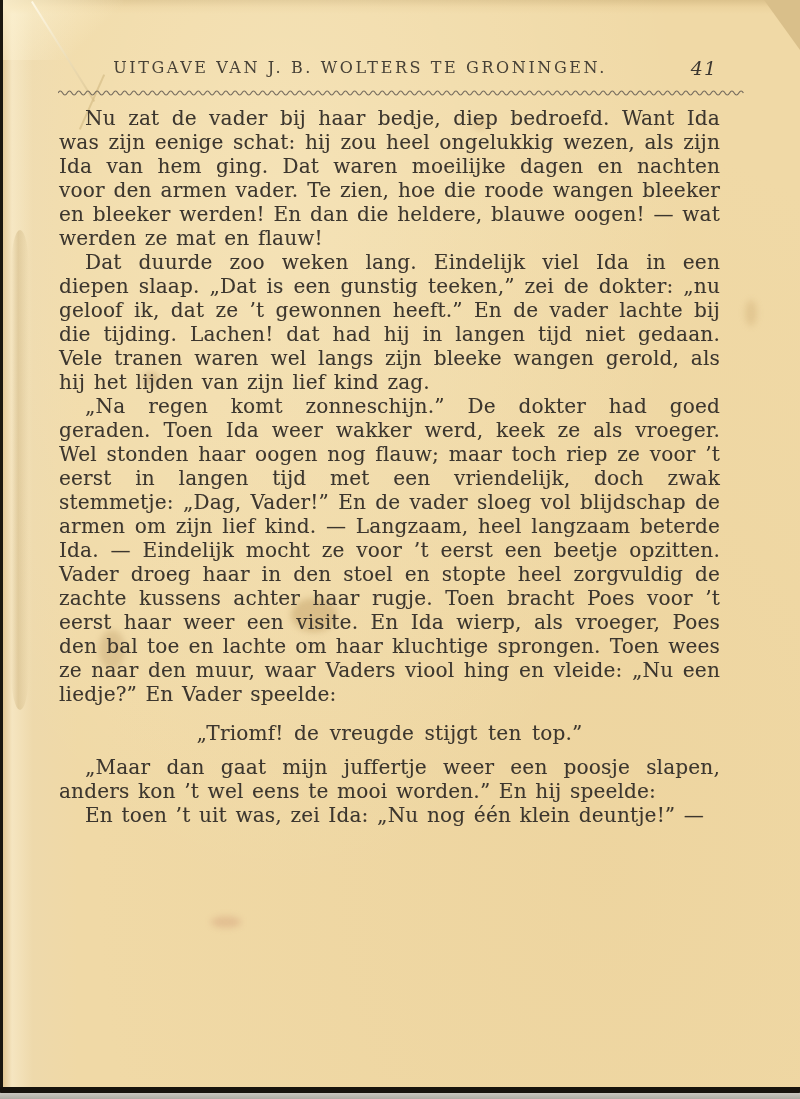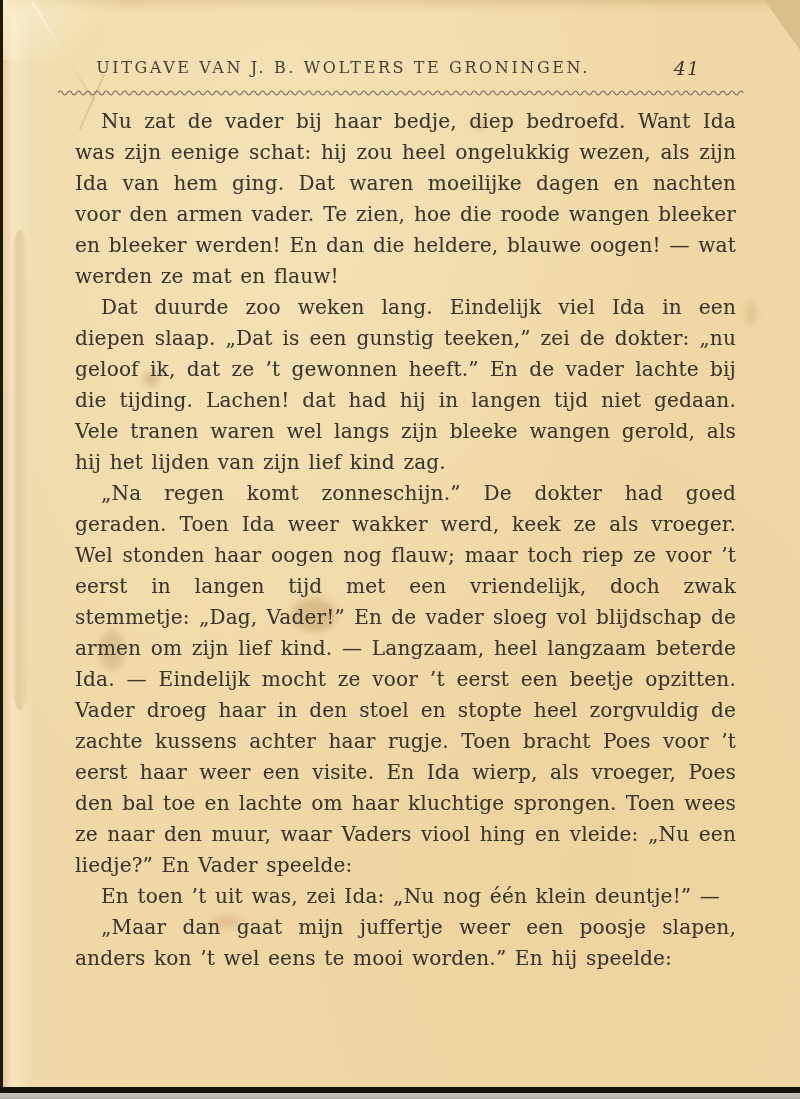--- a/index.html
+++ b/index.html
@@ -43,33 +43,33 @@
   
   .stain{position:absolute;border-radius:50%;filter:blur(3px);}
   .stain.s1{left:288px;top:598px;width:46px;height:34px;background:rgba(158,116,52,0.28);}
   .stain.s2{left:96px;top:630px;width:26px;height:40px;background:rgba(150,110,55,0.22);}
   .stain.s3{left:140px;top:372px;width:16px;height:14px;background:rgba(140,100,50,0.25);}
   .stain.s4{left:470px;top:118px;width:14px;height:12px;background:rgba(170,125,60,0.22);}
   .stain.s5{left:208px;top:916px;width:30px;height:12px;background:rgba(190,120,90,0.25);}
   .stain.s6{left:742px;top:300px;width:12px;height:26px;background:rgba(175,130,70,0.2);}
 
   
-  .header{position:absolute;left:55px;top:58px;width:660px;height:26px;color:#474136;}
+  .header{position:absolute;left:72px;top:58px;width:660px;height:26px;color:#474136;}
   .publisher{
     position:absolute;left:0;right:90px;text-align:center;
     font-size:16px;letter-spacing:2.6px;white-space:nowrap;color:#474136;
   }
   .pagenum{position:absolute;right:18px;top:-1px;font-size:19px;letter-spacing:1px;color:#3d3831;font-style:italic;}
   .rule{position:absolute;left:55px;top:86px;width:690px;height:12px;}
   .rule svg{display:block;}
 
   
   .body-text{
-    position:absolute;left:72px;top:106px;width:661px;
-    font-size:20px;line-height:31px;color:#3c362e;
+    position:absolute;left:56px;top:106px;width:661px;
+    font-size:20px;line-height:24px;color:#3c362e;
     text-align:justify;letter-spacing:0.2px;word-spacing:2px;
     text-shadow:0.3px 0.3px 0 rgba(60,54,46,0.25);
   }
   .body-text p{margin:0;text-indent:26px;}
   .verse{
     text-align:center !important;text-indent:0 !important;
     margin:15px 0 10px 0 !important;word-spacing:4px;
   }
 </style>
 </head>
@@ -96,22 +96,23 @@
   <div class="rule">
     <svg width="690" height="12" viewBox="0 0 690 12">
       <path fill="none" stroke="#6a6257" stroke-width="1.2" opacity="0.9" d="M0,7 Q2.3,3 4.6,7 T9.2,7 T13.799999999999999,7 T18.4,7 T23,7 T27.6,7 T32.2,7 T36.800000000000004,7 T41.400000000000006,7 T46.00000000000001,7 T50.60000000000001,7 T55.20000000000001,7 T59.80000000000001,7 T64.4,7 T69,7 T73.6,7 T78.19999999999999,7 T82.79999999999998,7 T87.39999999999998,7 T91.99999999999997,7 T96.59999999999997,7 T101.19999999999996,7 T105.79999999999995,7 T110.39999999999995,7 T114.99999999999994,7 T119.59999999999994,7 T124.19999999999993,7 T128.79999999999993,7 T133.39999999999992,7 T137.99999999999991,7 T142.5999999999999,7 T147.1999999999999,7 T151.7999999999999,7 T156.3999999999999,7 T160.9999999999999,7 T165.59999999999988,7 T170.19999999999987,7 T174.79999999999987,7 T179.39999999999986,7 T183.99999999999986,7 T188.59999999999985,7 T193.19999999999985,7 T197.79999999999984,7 T202.39999999999984,7 T206.99999999999983,7 T211.59999999999982,7 T216.19999999999982,7 T220.7999999999998,7 T225.3999999999998,7 T229.9999999999998,7 T234.5999999999998,7 T239.1999999999998,7 T243.79999999999978,7 T248.39999999999978,7 T252.99999999999977,7 T257.5999999999998,7 T262.1999999999998,7 T266.79999999999984,7 T271.39999999999986,7 T275.9999999999999,7 T280.5999999999999,7 T285.19999999999993,7 T289.79999999999995,7 T294.4,7 T299,7 T303.6,7 T308.20000000000005,7 T312.80000000000007,7 T317.4000000000001,7 T322.0000000000001,7 T326.60000000000014,7 T331.20000000000016,7 T335.8000000000002,7 T340.4000000000002,7 T345.0000000000002,7 T349.60000000000025,7 T354.2000000000003,7 T358.8000000000003,7 T363.4000000000003,7 T368.00000000000034,7 T372.60000000000036,7 T377.2000000000004,7 T381.8000000000004,7 T386.40000000000043,7 T391.00000000000045,7 T395.6000000000005,7 T400.2000000000005,7 T404.8000000000005,7 T409.40000000000055,7 T414.00000000000057,7 T418.6000000000006,7 T423.2000000000006,7 T427.80000000000064,7 T432.40000000000066,7 T437.0000000000007,7 T441.6000000000007,7 T446.2000000000007,7 T450.80000000000075,7 T455.4000000000008,7 T460.0000000000008,7 T464.6000000000008,7 T469.20000000000084,7 T473.80000000000086,7 T478.4000000000009,7 T483.0000000000009,7 T487.60000000000093,7 T492.20000000000095,7 T496.800000000001,7 T501.400000000001,7 T506.000000000001,7 T510.60000000000105,7 T515.2000000000011,7 T519.8000000000011,7 T524.4000000000011,7 T529.0000000000011,7 T533.6000000000012,7 T538.2000000000012,7 T542.8000000000012,7 T547.4000000000012,7 T552.0000000000013,7 T556.6000000000013,7 T561.2000000000013,7 T565.8000000000013,7 T570.4000000000013,7 T575.0000000000014,7 T579.6000000000014,7 T584.2000000000014,7 T588.8000000000014,7 T593.4000000000015,7 T598.0000000000015,7 T602.6000000000015,7 T607.2000000000015,7 T611.8000000000015,7 T616.4000000000016,7 T621.0000000000016,7 T625.6000000000016,7 T630.2000000000016,7 T634.8000000000017,7 T639.4000000000017,7 T644.0000000000017,7 T648.6000000000017,7 T653.2000000000018,7 T657.8000000000018,7 T662.4000000000018,7 T667.0000000000018,7 T671.6000000000018,7 T676.2000000000019,7 T680.8000000000019,7 T685.4000000000019,7"></path>
     </svg>
   </div>
 
   <div class="body-text">
     <p>Nu zat de vader bij haar bedje, diep bedroefd. Want Ida was zijn eenige schat: hij zou heel ongelukkig wezen, als zijn Ida van hem ging. Dat waren moeilijke dagen en nachten voor den armen vader. Te zien, hoe die roode wangen bleeker en bleeker werden! En dan die heldere, blauwe oogen! — wat werden ze mat en flauw!</p>
     <p>Dat duurde zoo weken lang. Eindelijk viel Ida in een diepen slaap. „Dat is een gunstig teeken,” zei de dokter: „nu geloof ik, dat ze ’t gewonnen heeft.” En de vader lachte bij die tijding. Lachen! dat had hij in langen tijd niet gedaan. Vele tranen waren wel langs zijn bleeke wangen gerold, als hij het lijden van zijn lief kind zag.</p>
     <p>„Na regen komt zonneschijn.” De dokter had goed geraden. Toen Ida weer wakker werd, keek ze als vroeger. Wel stonden haar oogen nog flauw; maar toch riep ze voor ’t eerst in langen tijd met een vriendelijk, doch zwak stemmetje: „Dag, Vader!” En de vader sloeg vol blijdschap de armen om zijn lief kind. — Langzaam, heel langzaam beterde Ida. — Eindelijk mocht ze voor ’t eerst een beetje opzitten. Vader droeg haar in den stoel en stopte heel zorgvuldig de zachte kussens achter haar rugje. Toen bracht Poes voor ’t eerst haar weer een visite. En Ida wierp, als vroeger, Poes den bal toe en lachte om haar kluchtige sprongen. Toen wees ze naar den muur, waar Vaders viool hing en vleide: „Nu een liedje?” En Vader speelde:</p>
+    <p class="verse">„Triomf! de vreugde stijgt ten top.”</p>
+    <p>„Maar dan gaat mijn juffertje weer een poosje slapen, anders kon ’t wel eens te mooi worden.” En hij speelde:</p>
     <p>En toen ’t uit was, zei Ida: „Nu nog één klein deuntje!” —</p>
-    <p>„Maar dan gaat mijn juffertje weer een poosje slapen, anders kon ’t wel eens te mooi worden.” En hij speelde:</p>
   </div>
 
   <div class="corner-tr"></div>
 </div>
 
 <div class="edge-left"></div>
 <div class="edge-bottom"></div>
 <div class="scanner-bed"></div>
 
 </body></html>

